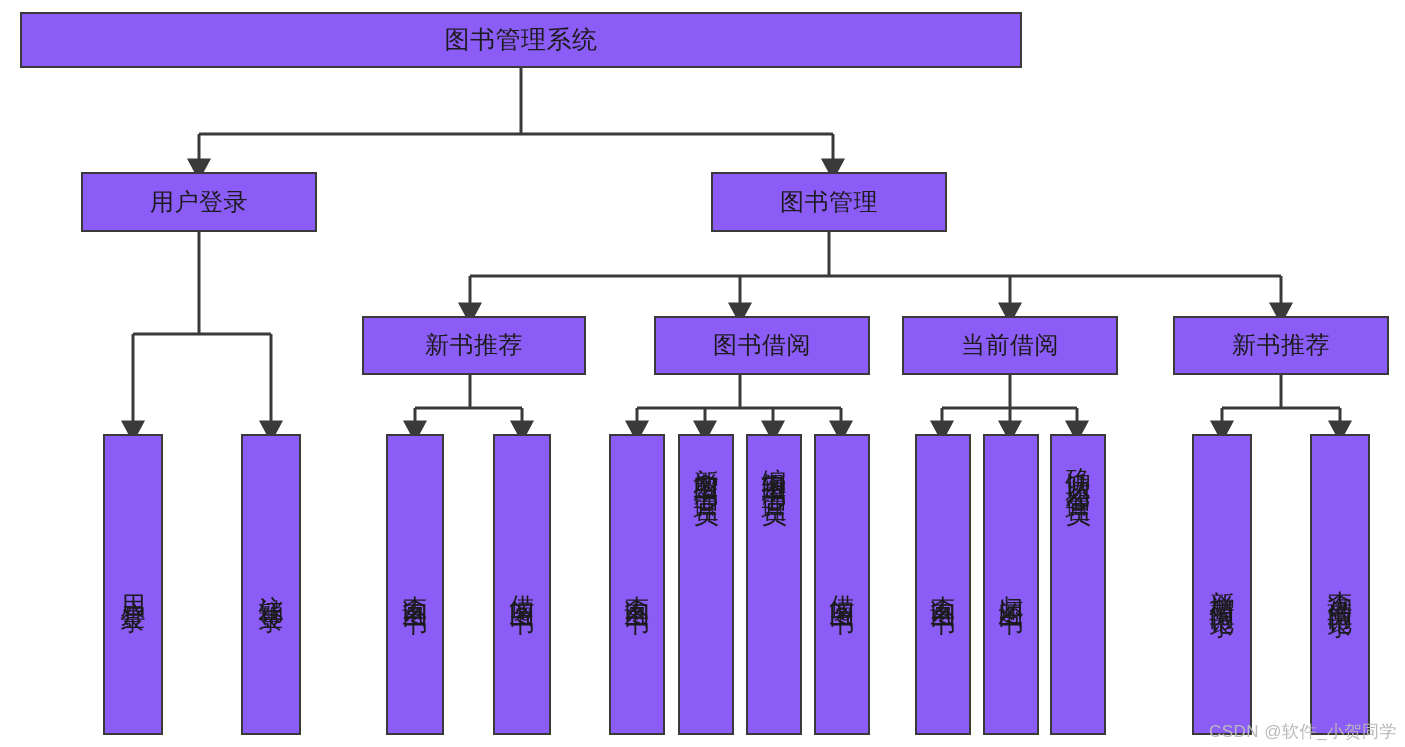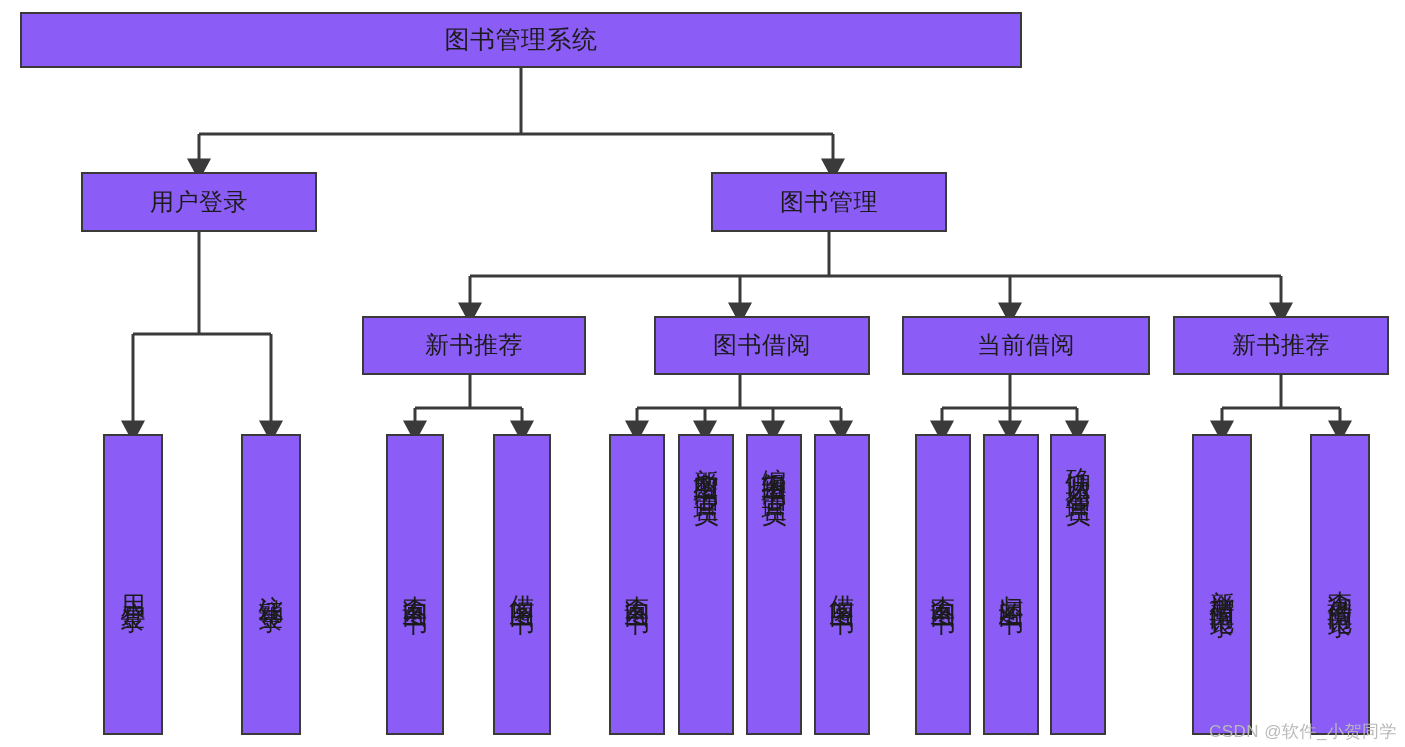--- a/index.html
+++ b/index.html
@@ -125,21 +125,21 @@
   <div class="node h-node" style="left:711px;top:172px;width:236px;height:60px;">
     <span class="lbl">图书管理</span>
   </div>
 
   <div class="node h-node" style="left:362px;top:316px;width:224px;height:59px;">
     <span class="lbl">新书推荐</span>
   </div>
   <div class="node h-node" style="left:654px;top:316px;width:216px;height:59px;">
     <span class="lbl">图书借阅</span>
   </div>
-  <div class="node h-node" style="left:902px;top:316px;width:248px;height:59px;">
+  <div class="node h-node" style="left:902px;top:316px;width:216px;height:59px;">
     <span class="lbl">当前借阅</span>
   </div>
   <div class="node h-node" style="left:1173px;top:316px;width:216px;height:59px;">
     <span class="lbl">新书推荐</span>
   </div>
 
   <div class="node v-node centered" style="left:103px;top:434px;width:60px;height:301px;">
     <span class="lbl">用户登录</span>
   </div>
   <div class="node v-node centered" style="left:241px;top:434px;width:60px;height:301px;">

